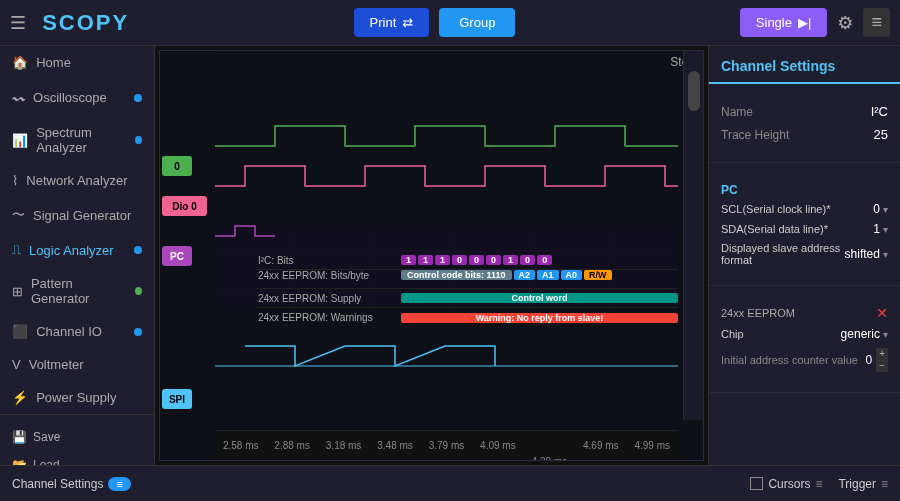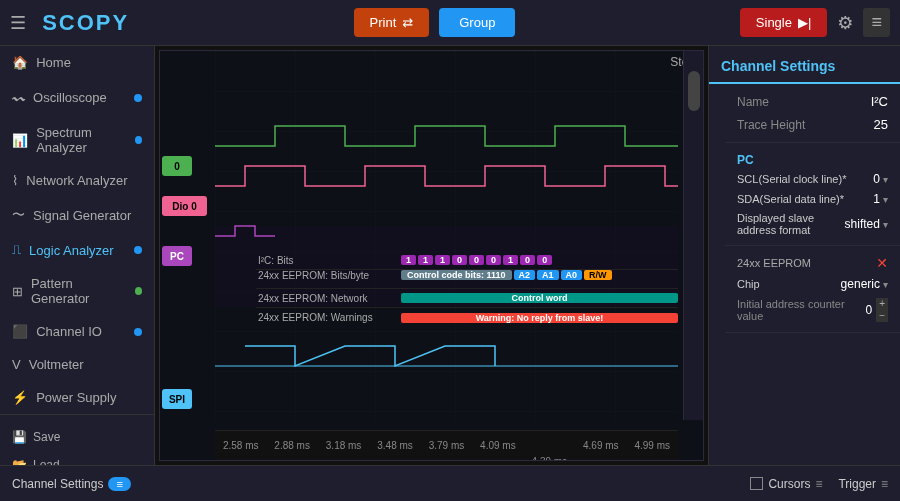--- a/index.html
+++ b/index.html
@@ -2,23 +2,23 @@
 <html><head>
   <meta charset="utf-8">
   <style>
     * { box-sizing: border-box; margin: 0; padding: 0; }
     body { background: #1a1a2e; color: #ccc; font-family: 'Segoe UI', Arial, sans-serif; font-size: 13px; width: 900px; height: 501px; overflow: hidden; display: flex; flex-direction: column; }
 
     
     .topbar { display: flex; align-items: center; background: #1e1e2e; padding: 6px 10px; gap: 10px; height: 46px; border-bottom: 1px solid #333; }
     .hamburger-icon { color: #aaa; font-size: 18px; cursor: pointer; margin-right: 6px; }
     .logo { color: #4fc3f7; font-size: 22px; font-weight: bold; letter-spacing: 2px; margin-right: auto; }
-    .btn-print { background: #c2410c; color: #fff; border: none; border-radius: 4px; padding: 7px 16px; cursor: pointer; display: flex; align-items: center; gap: 6px; font-size: 13px; }
+    .btn-print { background: #1d4ed8; color: #fff; border: none; border-radius: 4px; padding: 7px 16px; cursor: pointer; display: flex; align-items: center; gap: 6px; font-size: 13px; }
     .btn-group { background: #2196f3; color: #fff; border: none; border-radius: 4px; padding: 7px 20px; cursor: pointer; font-size: 13px; }
-    .btn-single { background: #b91c1c; color: #fff; border: none; border-radius: 4px; padding: 7px 16px; cursor: pointer; display: flex; align-items: center; gap: 6px; font-size: 13px; margin-left: auto; }
+    .btn-single { background: #8b5cf6; color: #fff; border: none; border-radius: 4px; padding: 7px 16px; cursor: pointer; display: flex; align-items: center; gap: 6px; font-size: 13px; margin-left: auto; }
     .icon-gear { color: #aaa; font-size: 18px; cursor: pointer; }
     .icon-menu { color: #aaa; font-size: 18px; cursor: pointer; background: #333; padding: 4px 8px; border-radius: 3px; }
 
     
     .main { display: flex; flex: 1; overflow: hidden; }
 
     
     .sidebar { width: 155px; background: #1e1e2e; border-right: 1px solid #333; display: flex; flex-direction: column; overflow-y: auto; }
     .sidebar-item { display: flex; align-items: center; padding: 9px 12px; cursor: pointer; color: #aaa; font-size: 13px; gap: 8px; position: relative; }
     .sidebar-item.active { color: #4fc3f7; }
@@ -32,21 +32,21 @@
     .center { flex: 1; display: flex; flex-direction: column; background: #111; overflow: hidden; }
     .scope-area { flex: 1; position: relative; background: #0d1117; border: 1px solid #2a2a3a; margin: 4px; overflow: hidden; }
     .stop-label { position: absolute; top: 4px; right: 8px; color: #aaa; font-size: 12px; }
 
     
     .channel-label { position: absolute; left: 0; display: flex; align-items: center; justify-content: center; font-size: 11px; font-weight: bold; border-radius: 3px; z-index: 5; }
 
     
     .right-panel { width: 192px; background: #1e1e2e; border-left: 1px solid #333; display: flex; flex-direction: column; overflow-y: auto; padding: 0; }
     .rp-title { color: #4fc3f7; font-size: 14px; font-weight: bold; padding: 12px 12px 8px; border-bottom: 2px solid #4fc3f7; }
-    .rp-section { padding: 6px 12px; border-bottom: 1px solid #2a2a3a; margin-left: 16px; }
+    .rp-section { padding: 16px 12px; border-bottom: 1px solid #2a2a3a; }
     .rp-row { display: flex; align-items: center; justify-content: space-between; padding: 4px 0; font-size: 12px; }
     .rp-label { color: #888; }
     .rp-value { color: #fff; font-size: 13px; }
     .rp-sub-title { color: #4fc3f7; font-size: 12px; font-weight: bold; padding: 4px 0 2px; }
     .rp-select-row { display: flex; align-items: center; justify-content: space-between; padding: 3px 0; font-size: 12px; }
     .rp-select-label { color: #ccc; font-size: 11px; flex: 1; }
     .rp-select-val { color: #fff; font-size: 12px; display: flex; align-items: center; gap: 3px; cursor: pointer; }
     .rp-chevron { color: #888; font-size: 10px; }
     .rp-chip-row { display: flex; align-items: center; justify-content: space-between; padding: 3px 0; }
     .rp-chip-label { color: #aaa; font-size: 11px; }
@@ -207,21 +207,21 @@
           <div style="flex:1;display:flex;gap:2px;align-items:center;">
             <span style="background:#607d8b;color:#fff;border-radius:2px;padding:0 6px;font-size:9px;font-weight:bold;">Control code bits: 1110</span>
             <span style="background:#2196f3;color:#fff;border-radius:2px;padding:0 5px;font-size:9px;font-weight:bold;">A2</span>
             <span style="background:#2196f3;color:#fff;border-radius:2px;padding:0 5px;font-size:9px;font-weight:bold;">A1</span>
             <span style="background:#2196f3;color:#fff;border-radius:2px;padding:0 5px;font-size:9px;font-weight:bold;">A0</span>
             <span style="background:#ff9800;color:#000;border-radius:2px;padding:0 5px;font-size:9px;font-weight:bold;">R/W</span>
           </div>
         </div>
 
         <div style="display:flex;align-items:center;height:19px;border-bottom:1px solid #222;">
-          <div style="width:145px;color:#aaa;flex-shrink:0;font-size:10px;padding-left:2px;">24xx EEPROM: Network</div>
+          <div style="width:145px;color:#aaa;flex-shrink:0;font-size:10px;padding-left:2px;">24xx EEPROM: Supply</div>
           <div style="flex:1;display:flex;gap:2px;align-items:center;">
             <span style="background:#009688;color:#fff;border-radius:2px;padding:0 10px;font-size:9px;font-weight:bold;flex:1;text-align:center;">Control word</span>
           </div>
         </div>
 
         <div style="display:flex;align-items:center;height:19px;">
           <div style="width:145px;color:#aaa;flex-shrink:0;font-size:10px;padding-left:2px;">24xx EEPROM: Warnings</div>
           <div style="flex:1;display:flex;gap:2px;align-items:center;">
             <span style="background:#f44336;color:#fff;border-radius:2px;padding:0 10px;font-size:9px;font-weight:bold;flex:1;text-align:center;">Warning: No reply from slave!</span>
           </div>

